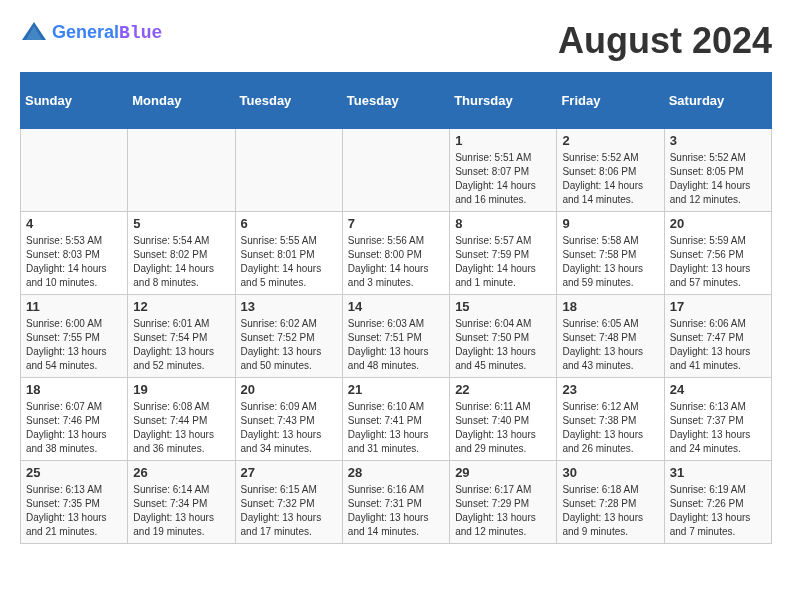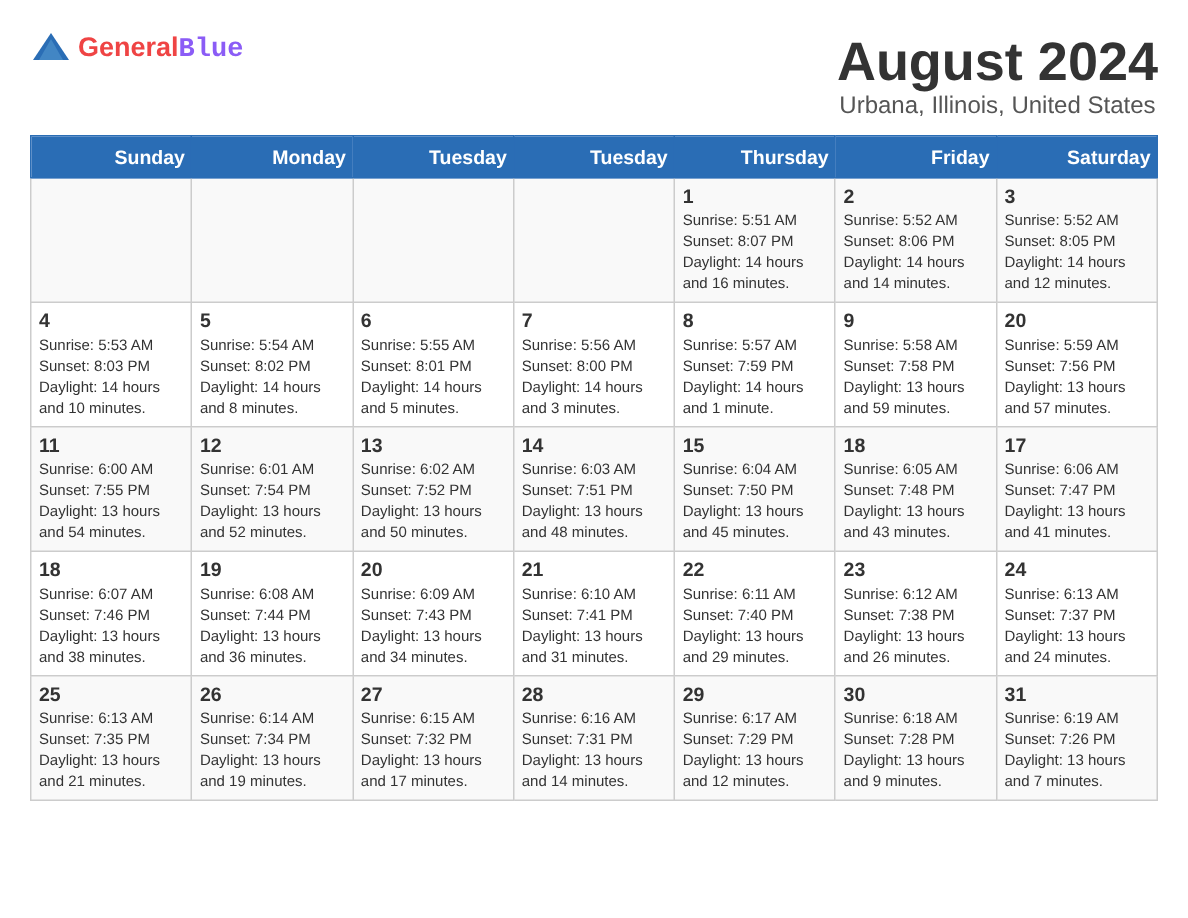--- a/index.html
+++ b/index.html
@@ -17,21 +17,21 @@
       margin-bottom: 10px;
     }
     .logo {
       display: flex;
       align-items: center;
       gap: 4px;
     }
     .logo-text-general {
       font-size: 18px;
       font-weight: bold;
-      color: #ef4444;
+      color: #3b82f6;
     }
     .logo-text-blue {
       font-size: 18px;
       font-weight: bold;
       color: #8b5cf6;
       font-family: Liberation Mono, monospace;
     }
     .logo-icon {
       width: 28px;
       height: 24px;
@@ -49,22 +49,22 @@
       color: #555;
     }
     table {
       width: 100%;
       border-collapse: collapse;
       font-size: 11px;
     }
     thead tr th {
       background-color: #2a6db5;
       color: #fff;
-      padding: 6px 4px;
-      text-align: right;
+      padding: 20px 4px;
+      text-align: left;
       font-size: 13px;
       border: 1px solid #2a6db5;
     }
     tbody tr td {
       border: 1px solid #ccc;
       padding: 4px 5px;
       vertical-align: top;
       width: calc(100% / 7);
       min-height: 80px;
       background: #fff;
@@ -99,21 +99,20 @@
     <svg class="logo-icon" viewBox="0 0 28 24" xmlns="http://www.w3.org/2000/svg">
       <polygon points="14,2 26,20 2,20" fill="#2a6db5"></polygon>
       <polygon points="14,6 22,20 6,20" fill="#5a9fd4" opacity="0.5"></polygon>
     </svg>
     <div>
       <span class="logo-text-general">General</span><span class="logo-text-blue">Blue</span>
     </div>
   </div>
   <div class="title-area">
     <div class="main-title">August 2024</div>
-    <div class="subtitle">Urbana, Illinois, United States</div>
   </div>
 </div>
 
 <table>
   <thead>
     <tr>
     <th>Sunday</th>
         <th>Monday</th>
         <th>Tuesday</th>
         <th>Tuesday</th>

